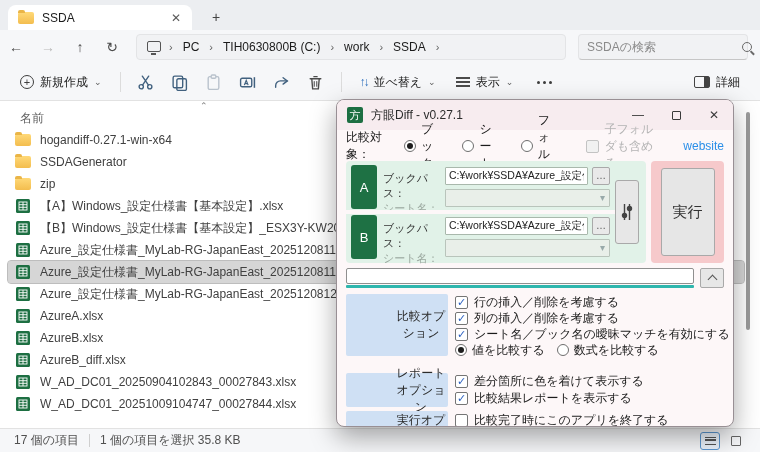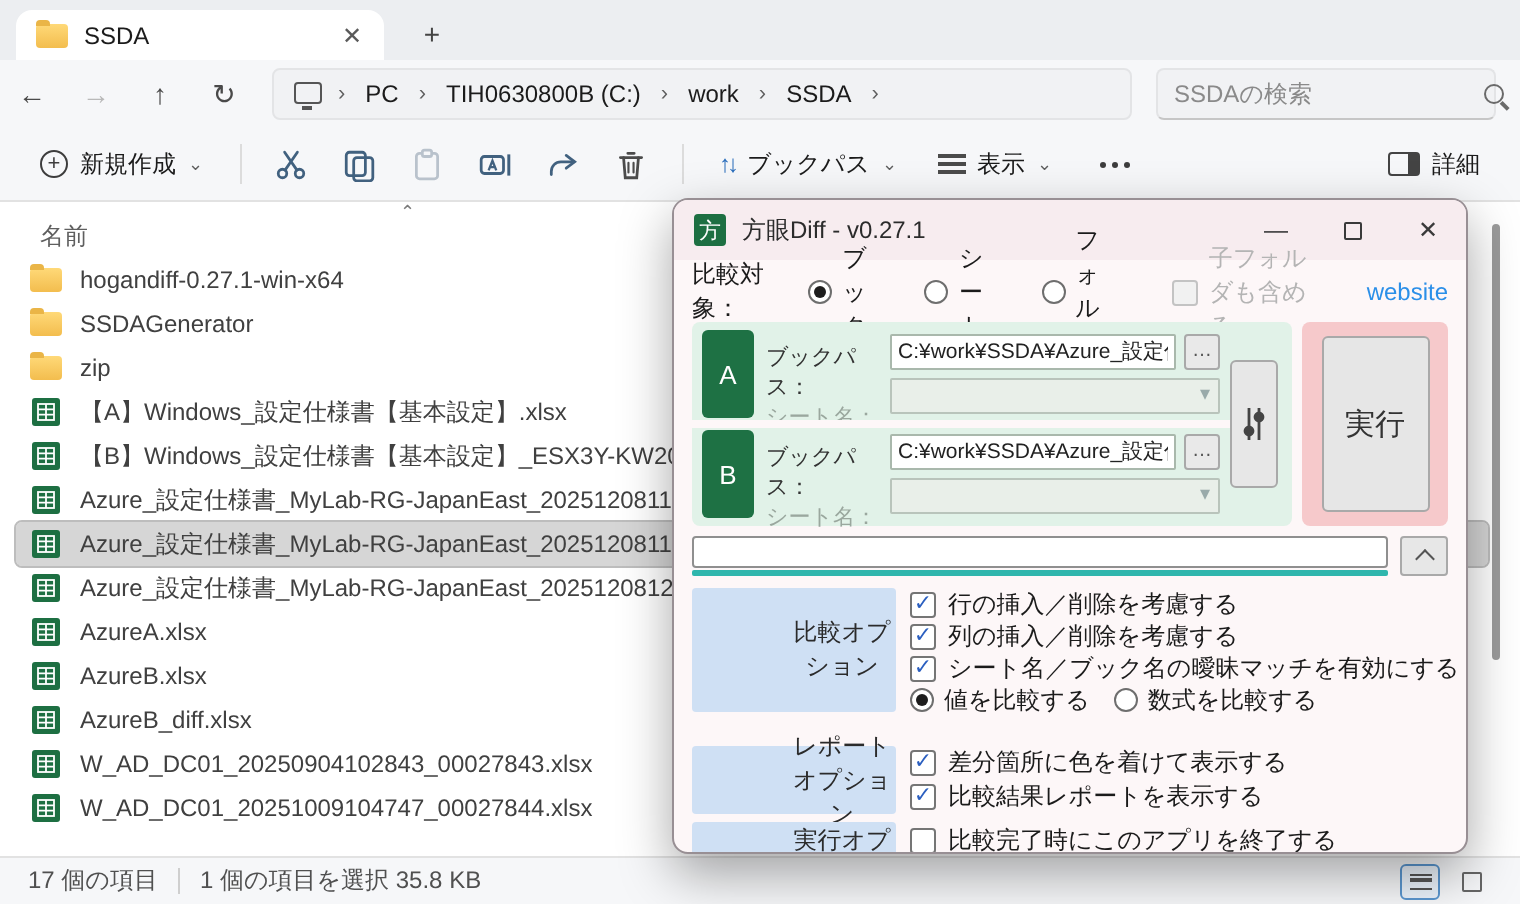--- a/index.html
+++ b/index.html
@@ -203,21 +203,21 @@
   <span class="tb-ico">
     <svg width="17" height="17" viewBox="0 0 16 16" fill="none" stroke="#4b4b4b" stroke-width="1.3" stroke-linecap="round">
         <path d="M3 4.5 h10 M6.5 2.5 h3"></path>
         <path d="M4.5 4.5 L5.3 14 h5.4 L11.5 4.5"></path>
         <path d="M6.8 7 v4.5 M9.2 7 v4.5" stroke-width="1"></path>
       </svg>
   </span>
   <span class="tb-sep"></span>
   <div class="tb-btn">
     <span class="sort-arrows">↑↓</span>
-    <span>ブックパス</span>
+    <span>並べ替え</span>
     <span class="tb-chev">⌄</span>
   </div>
   <div class="tb-btn">
     <span class="view-lines"></span>
     <span>表示</span>
     <span class="tb-chev">⌄</span>
   </div>
   <div class="tb-btn">
     <span class="dots">
         <i></i>

